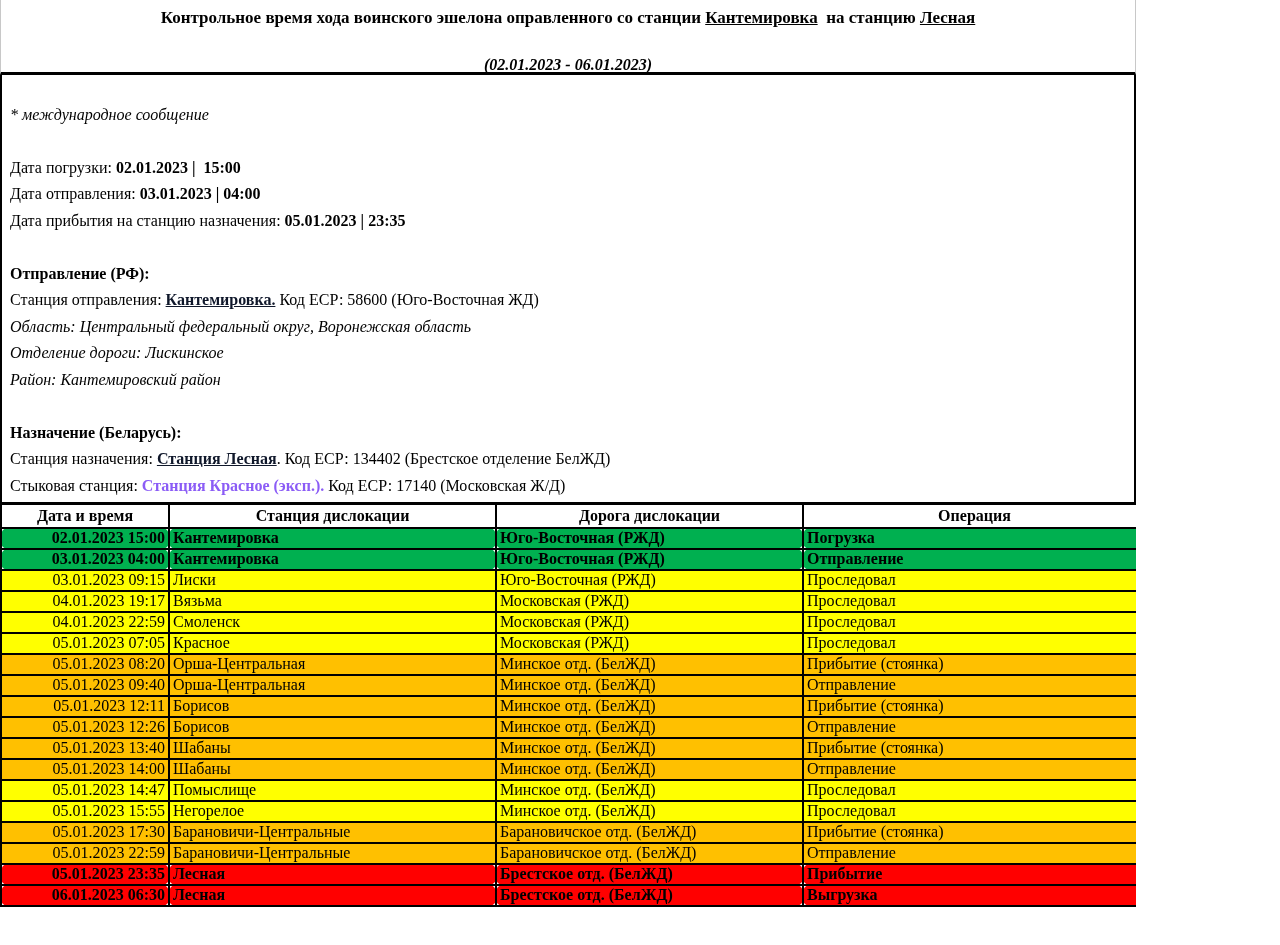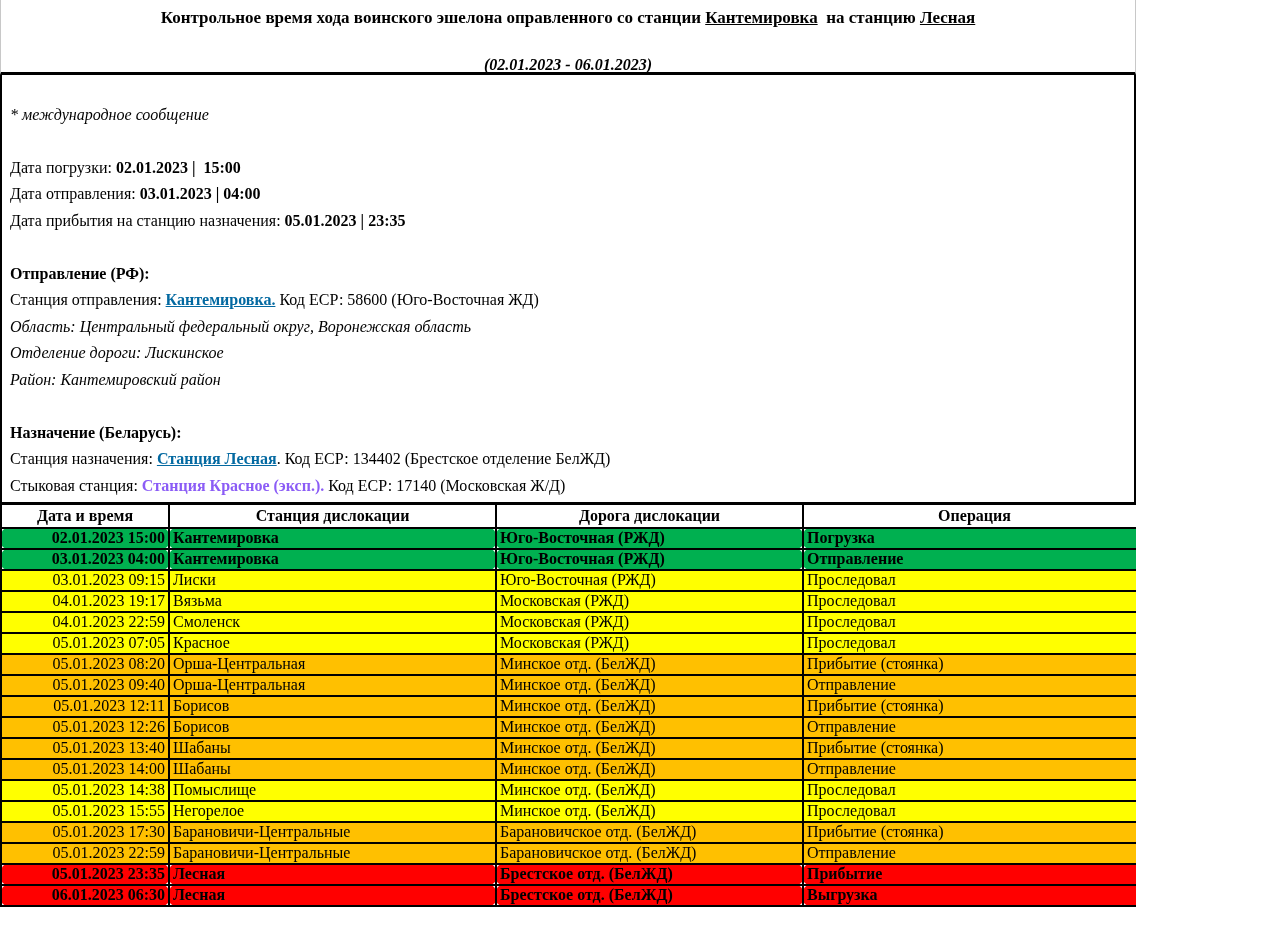--- a/index.html
+++ b/index.html
@@ -25,21 +25,21 @@
   
   .infobox{
     height:427px;box-sizing:border-box;
     border-left:2px solid #000;border-right:2px solid #000;
     padding:0 0 0 8px;overflow:hidden;
   }
   .infobox p{margin:0;font-size:16px;line-height:26.5px;white-space:pre-wrap;}
   .sp{height:26.5px;}
   .italic{font-style:italic;}
   .bold{font-weight:bold;}
-  .redlink{color:#0369a1;font-weight:bold;text-decoration:underline;}
+  .redlink{color:#0f172a;font-weight:bold;text-decoration:underline;}
   .redtext{color:#8b5cf6;font-weight:bold;}
   
   table.sched{
     width:1280px;border-collapse:collapse;table-layout:fixed;
     border-top:3px solid #000;
   }
   table.sched th, table.sched td{
     border:2px solid #000;font-size:16px;padding:0 3px;
     overflow:hidden;white-space:nowrap;box-sizing:border-box;
   }
@@ -175,21 +175,21 @@
           <td class="c-train">#</td>
         </tr>
         <tr style="background: rgb(255, 192, 0);">
           <td class="c-datetime">05.01.2023 14:00</td>
           <td class="c-station">Шабаны</td>
           <td class="c-road">Минское отд. (БелЖД)</td>
           <td class="c-operation">Отправление</td>
           <td class="c-train">#</td>
         </tr>
         <tr style="background: rgb(255, 255, 0);">
-          <td class="c-datetime">05.01.2023 14:38</td>
+          <td class="c-datetime">05.01.2023 14:47</td>
           <td class="c-station">Помыслище</td>
           <td class="c-road">Минское отд. (БелЖД)</td>
           <td class="c-operation">Проследовал</td>
           <td class="c-train">#</td>
         </tr>
         <tr style="background: rgb(255, 255, 0);">
           <td class="c-datetime">05.01.2023 15:55</td>
           <td class="c-station">Негорелое</td>
           <td class="c-road">Минское отд. (БелЖД)</td>
           <td class="c-operation">Проследовал</td>

